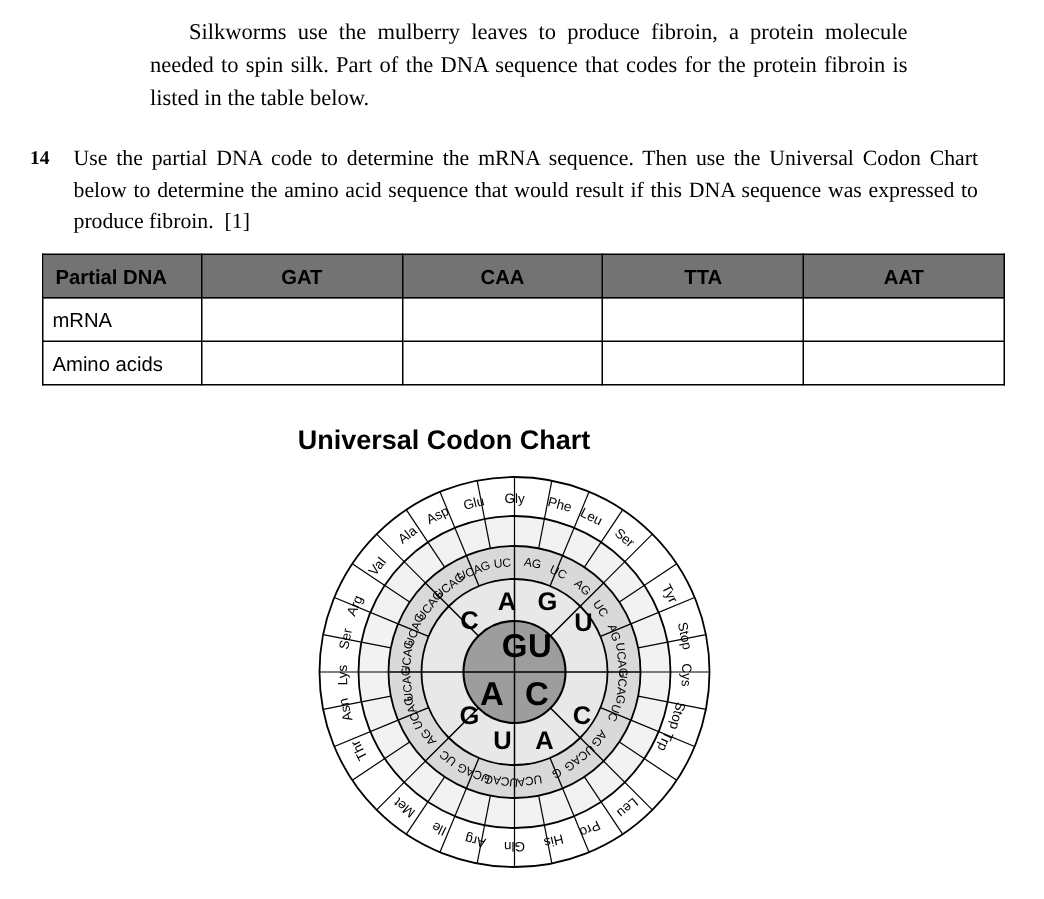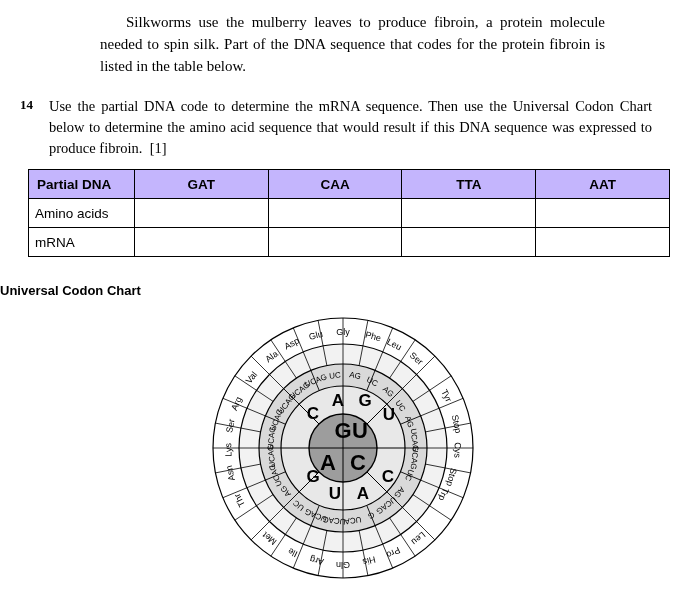--- a/index.html
+++ b/index.html
@@ -60,21 +60,21 @@
     border-collapse: collapse;
     width: 642px;
     font-family: "Liberation Sans", sans-serif;
   }
   table.dna th, table.dna td {
     border: 1px solid #000;
     height: 26px;
     font-size: 13.5px;
   }
   table.dna thead th {
-    background: #c4b5fd;
+    background: #737373;
     font-weight: bold;
     text-align: center;
   }
   table.dna thead th.first {
     text-align: left;
     padding-left: 8px;
   }
   table.dna td.rowlabel {
     text-align: left;
     padding-left: 6px;
@@ -82,23 +82,24 @@
   }
   table.dna col.c1 { width: 106px; }
   table.dna col.cx { width: 134px; }
 
   
   .chart-title {
     position: absolute;
     top: 283px;
     left: 0;
     width: 592px;
+    text-align: center;
     font-family: "Liberation Sans", sans-serif;
     font-weight: bold;
-    font-size: 13px;
+    font-size: 18px;
   }
   .wheel-wrap {
     position: absolute;
     left: 198px;
     top: 315px;
     width: 290px;
     height: 275px;
   }
   .wheel-wrap svg { display: block; }
   .wl {
@@ -131,28 +132,28 @@
       <tr>
         <th class="first">Partial DNA</th>
         <th>GAT</th>
         <th>CAA</th>
         <th>TTA</th>
         <th>AAT</th>
       </tr>
     </thead>
     <tbody>
       <tr>
-        <td class="rowlabel">Amino acids</td>
+        <td class="rowlabel">mRNA</td>
         <td></td>
         <td></td>
         <td></td>
         <td></td>
       </tr>
       <tr>
-        <td class="rowlabel">mRNA</td>
+        <td class="rowlabel">Amino acids</td>
         <td></td>
         <td></td>
         <td></td>
         <td></td>
       </tr>
     </tbody>
   </table>
 
   <div class="chart-title">Universal Codon Chart</div>
 

